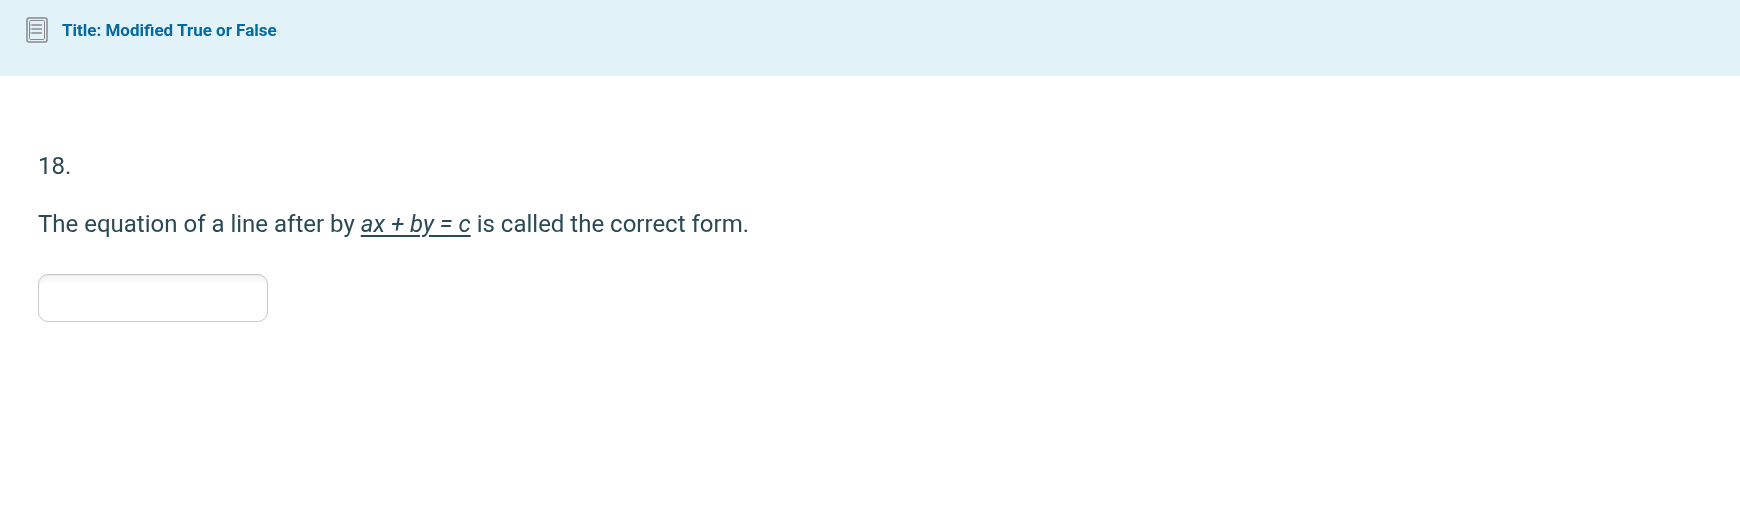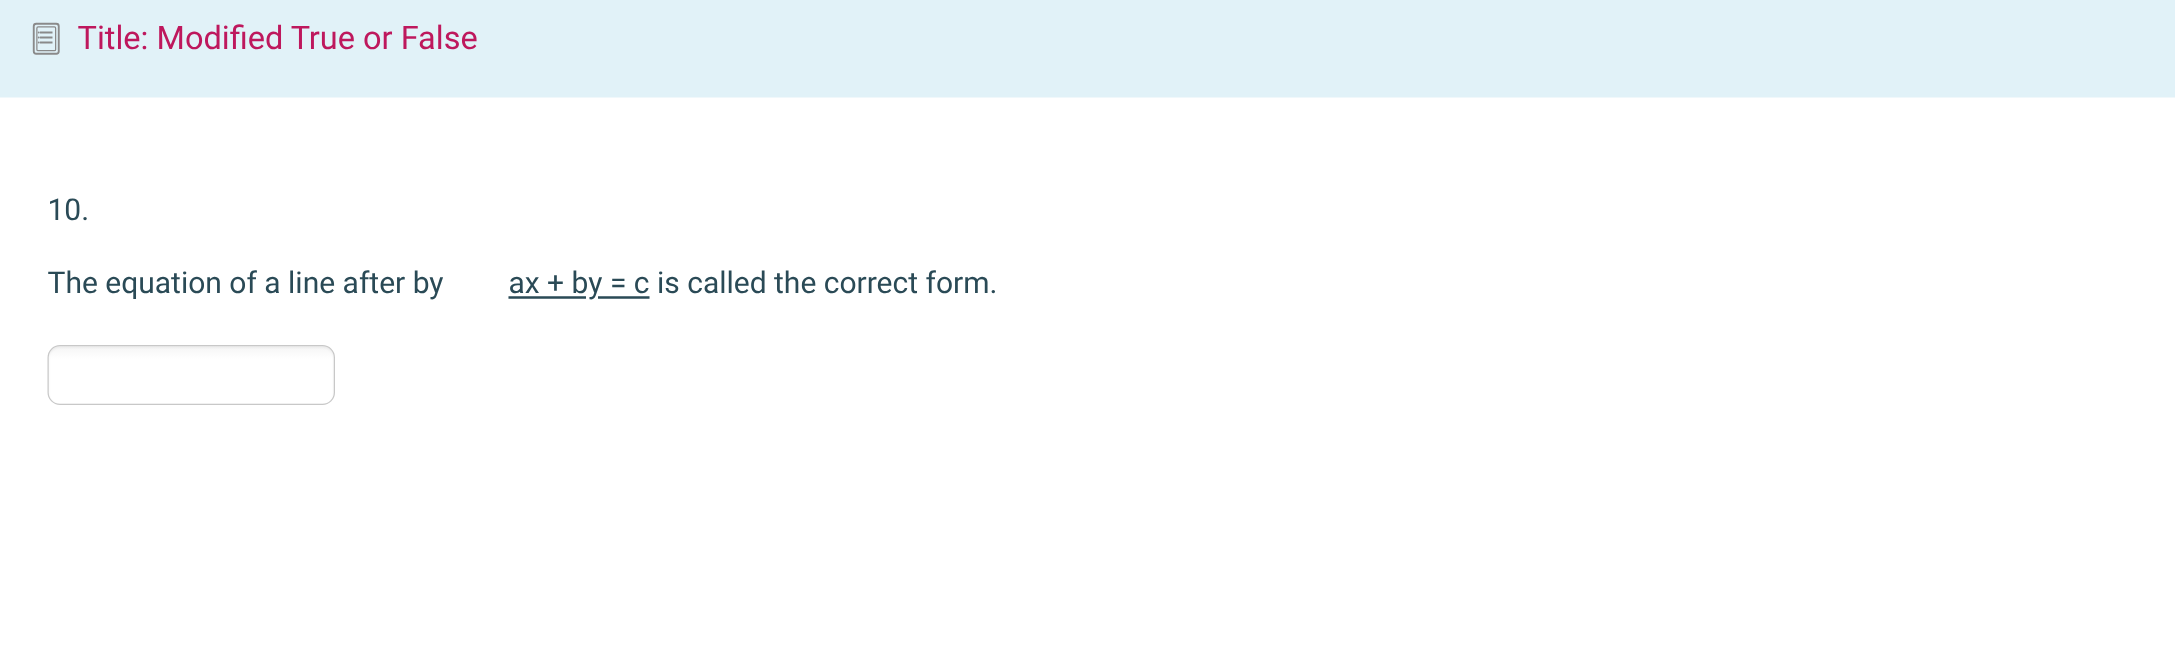--- a/index.html
+++ b/index.html
@@ -22,23 +22,23 @@
       align-items: center;
       gap: 10px;
       margin-bottom: 12px;
     }
     .doc-icon {
       width: 28px;
       height: 28px;
       flex-shrink: 0;
     }
     .title-text {
-      font-size: 26px;
-      font-weight: 400;
-      color: #be185d;
+      font-size: 17px;
+      font-weight: 700;
+      color: #0369a1;
     }
     .description-block {
       margin-left: 42px;
       font-size: 20px;
       font-style: italic;
       color: #5a5a5a;
       line-height: 1.5;
     }
     .desc-label {
       display: block;
@@ -61,21 +61,21 @@
     }
     .question-text {
       font-size: 24px;
       color: #2a4a56;
       line-height: 1.4;
       margin-bottom: 32px;
     }
     .underlined-term {
       text-decoration: underline;
       text-underline-offset: 3px;
-      margin-left: 46px;
+      font-style: italic;
     }
     .answer-input {
       width: 230px;
       height: 48px;
       border: 1px solid #c8c8c8;
       border-radius: 10px;
       padding: 8px 14px;
       font-size: 18px;
       background: linear-gradient(to bottom, #f5f5f5 0%, #ffffff 22%, #ffffff 100%);
       box-shadow: inset 0 1px 2px rgba(0,0,0,0.06);
@@ -97,16 +97,16 @@
         <circle cx="7" cy="9" r="0.8" fill="#8a8a8a"></circle>
         <circle cx="7" cy="13" r="0.8" fill="#8a8a8a"></circle>
         <circle cx="7" cy="17" r="0.8" fill="#8a8a8a"></circle>
       </svg>
     </span>
     <span class="title-text"><span>Title: </span><span>Modified True or False</span></span>
   </div>
 </div>
 
 <div class="question-area">
-  <div class="question-number">10.</div>
+  <div class="question-number">18.</div>
   <div class="question-text"><span>The equation of a line after by </span><span class="underlined-term">ax + by = c</span><span> is called the correct form.</span></div>
   <input type="text" class="answer-input" value="" style="">
 </div>
 
 </body></html>

